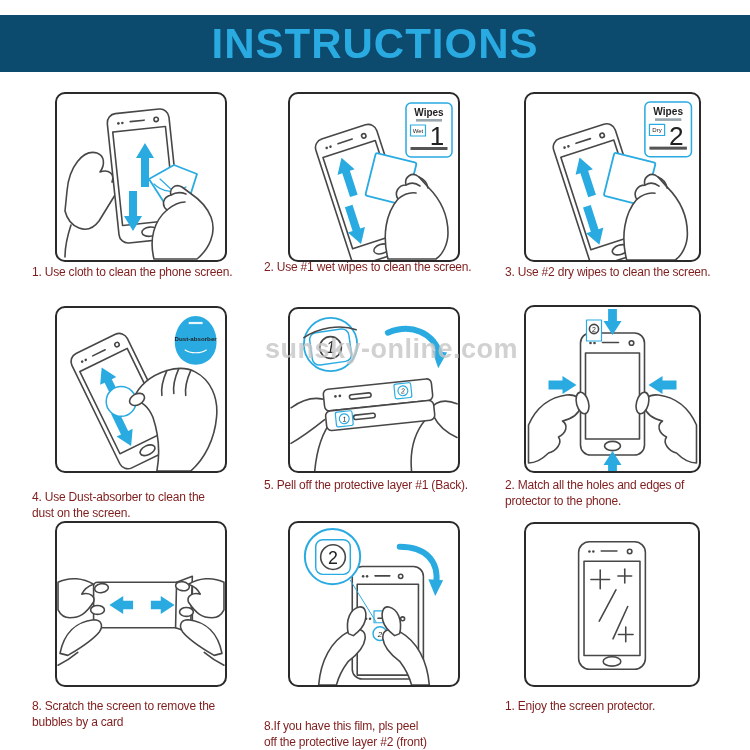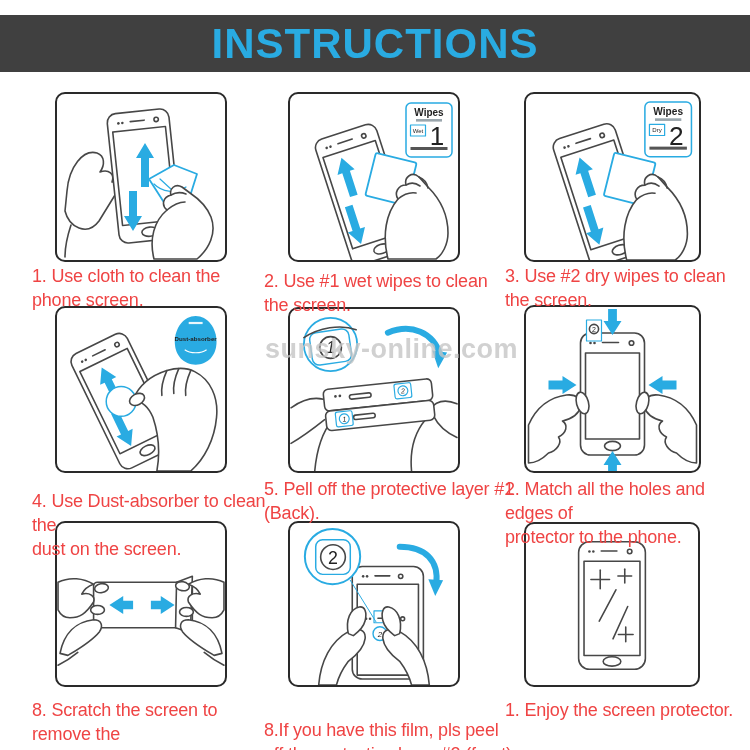--- a/index.html
+++ b/index.html
@@ -1,25 +1,25 @@
 <!DOCTYPE html>
 <html><head>
 <meta charset="utf-8">
 <style>
   html,body{margin:0;padding:0}
   body{width:750px;height:750px;background:#ffffff;position:relative;overflow:hidden;
        font-family:"Liberation Sans",sans-serif}
-  .banner{position:absolute;left:0;top:15px;width:750px;height:57px;background:#404040}
+  .banner{position:absolute;left:0;top:15px;width:750px;height:57px;background:#0c4a6e}
   .title{width:100%;height:100%;display:flex;align-items:center;justify-content:center;
          font-size:42px;font-weight:bold;color:#29abe2;letter-spacing:1px}
   .panel{position:absolute;width:172px;border:2px solid #2a2a2a;border-radius:10px;
          background:#fff;box-sizing:border-box}
   .panel svg{display:block;width:100%;height:100%}
-  .caption{position:absolute;font-size:18px;line-height:1.32;letter-spacing:-0.2px;
-           color:#ef4444;white-space:pre-line}
+  .caption{position:absolute;font-size:12px;line-height:1.32;letter-spacing:-0.2px;
+           color:#7f1d1d;white-space:pre-line}
   .watermark{position:absolute;left:265px;top:334px;font-size:27px;font-weight:bold;
              color:#c6c6c6;opacity:.8;letter-spacing:.5px;z-index:6;pointer-events:none}
   .ln{fill:none;stroke:#474747;stroke-width:1.6;stroke-linecap:round;stroke-linejoin:round}
   .fw{fill:#ffffff;stroke:#474747;stroke-width:1.6;stroke-linecap:round;stroke-linejoin:round}
   .cy{fill:none;stroke:#29abe2;stroke-linecap:round;stroke-linejoin:round}
   .cw{fill:#ffffff;stroke:#29abe2;stroke-linejoin:round}
   .cyf{fill:#29abe2;stroke:none}
   text{font-family:"Liberation Sans",sans-serif;fill:#222}
 </style>
 </head>
@@ -320,21 +320,21 @@
         <path d="M90,53 L104,53"></path>
       <path d="M98,105 L98,120"></path>
         <path d="M90.5,112.5 L105.5,112.5"></path>
       <path d="M88,67 L71,99"></path>
         <path d="M100,84 L85,117"></path>
     </g>
   </svg>
 </section>
 
 <div class="caption" style="left:32px;top:265px;width:240px">1. Use cloth to clean the phone screen.</div>
-<div class="caption" style="left:264px;top:270px;width:250px">2. Use #1 wet wipes to clean the screen.</div>
+<div class="caption" style="left:264px;top:260px;width:250px">2. Use #1 wet wipes to clean the screen.</div>
 <div class="caption" style="left:505px;top:265px;width:245px">3. Use #2 dry wipes to clean the screen.</div>
 <div class="caption" style="left:32px;top:490px;width:240px">4. Use Dust-absorber to clean the
 dust on the screen.</div>
 <div class="caption" style="left:264px;top:478px;width:250px">5. Pell off the protective layer #1 (Back).</div>
 <div class="caption" style="left:505px;top:478px;width:245px">2. Match all the holes and edges of
 protector to the phone.</div>
 <div class="caption" style="left:32px;top:699px;width:240px">8. Scratch the screen to remove the
 bubbles by a card</div>
 <div class="caption" style="left:264px;top:719px;width:250px">8.If you have this film, pls peel
 off the protective layer #2 (front)</div>

